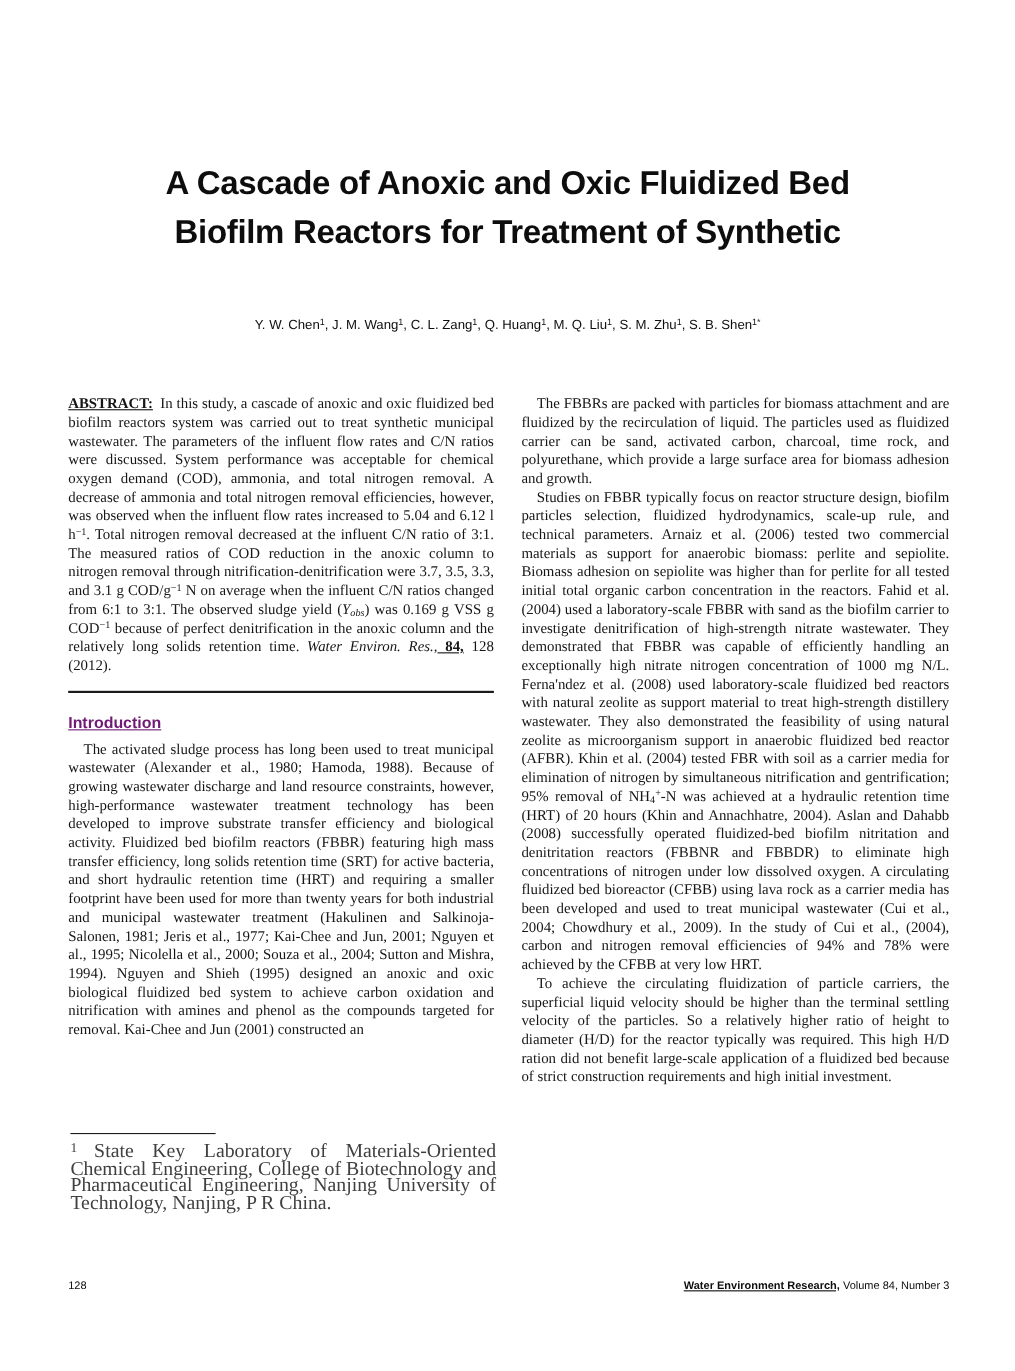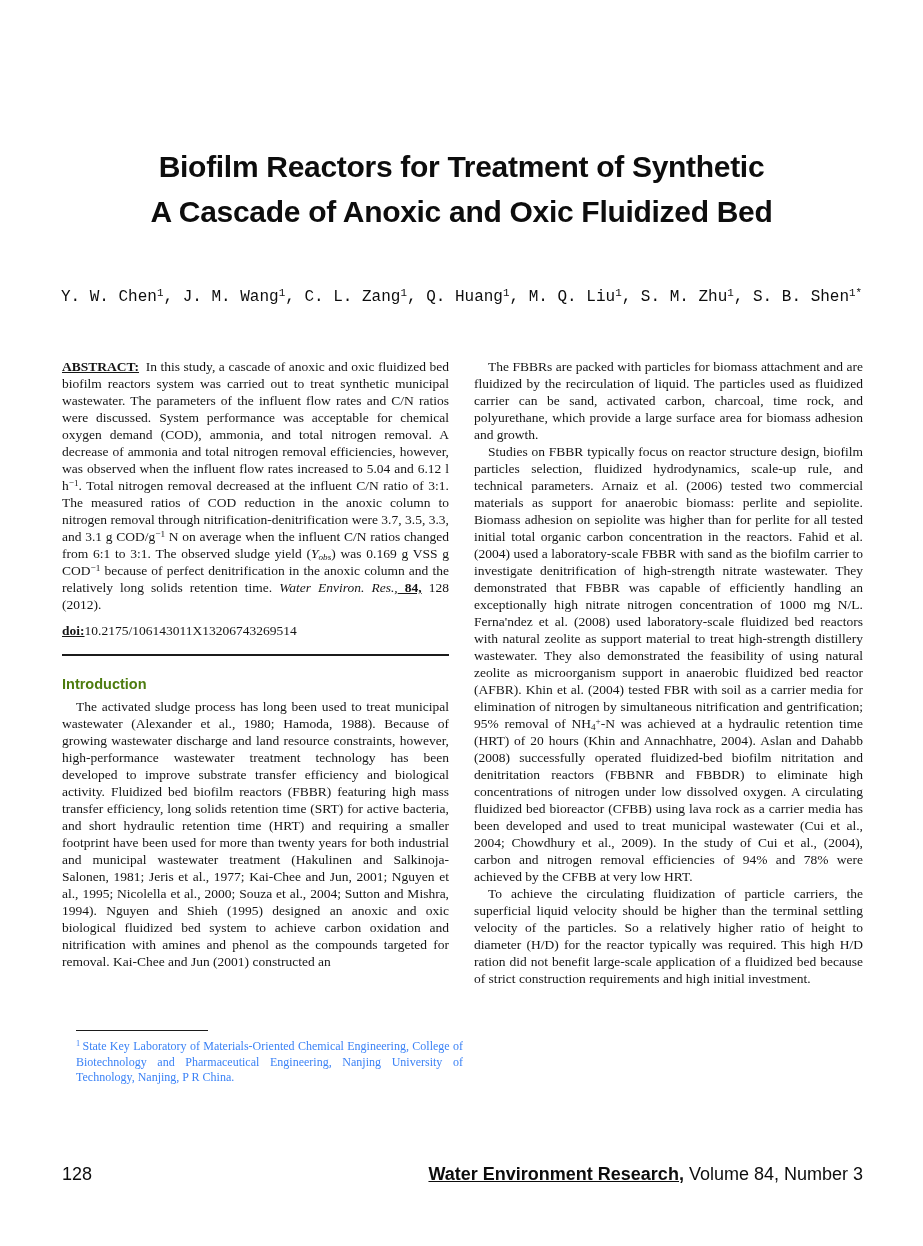--- a/index.html
+++ b/index.html
@@ -11,83 +11,82 @@
   .page{position:absolute;inset:0;background:#fff;overflow:hidden;}
 
   
   .title{
     position:absolute;top:144px;left:0;width:100%;
     text-align:center;font-family:"Liberation Sans",sans-serif;
     font-weight:bold;font-size:30px;line-height:45px;letter-spacing:-0.3px;color:#0d0d0d;
   }
   .authors{
     position:absolute;top:288px;left:0;width:100%;text-align:center;
-    font-family:Liberation Mono, monospace;font-size:16px;color:#0d0d0d;
+    font-family:Liberation Sans, sans-serif;font-size:12px;color:#0d0d0d;
   }
 
   
   .col{
     position:absolute;top:358px;width:387px;
     font-size:13.5px;line-height:17px;text-align:justify;color:#151515;
   }
   .col-left{left:62px;}
   .col-right{left:474px;width:389px;}
 
   .para{margin:0;}
   .para-gap{margin-top:9px;}
   .indent{text-indent:14px;}
 
   .divider{
     border:none;border-top:2px solid #1b1b1b;
     margin:15px 0 20px 0;height:0;
   }
   .section-heading{
     font-family:"Liberation Sans",sans-serif;font-weight:bold;
-    font-size:14.5px;color:#4d7c0f;margin:0 0 5px 0;text-align:left;
+    font-size:14.5px;color:#701a75;margin:0 0 5px 0;text-align:left;text-decoration:underline;
   }
 
   
   .footnotes{
-    position:absolute;top:1030px;left:76px;width:387px;
-    font-size:12px;line-height:15.6px;text-align:justify;color:#3b82f6;
+    position:absolute;top:1030px;left:64px;width:387px;
+    font-size:18px;line-height:15.6px;text-align:justify;color:#404040;
   }
   .footnote-rule{
     border:none;border-top:1.5px solid #1b1b1b;width:132px;
     margin:0 0 8px 0;height:0;
   }
   .footnote{margin:0 0 7px 0;}
 
   
   .footer{
     position:absolute;top:1164px;left:62px;width:801px;
-    font-family:"Liberation Sans",sans-serif;font-size:18px;color:#0d0d0d;
+    font-family:"Liberation Sans",sans-serif;font-size:10px;color:#0d0d0d;
     display:flex;justify-content:space-between;align-items:baseline;gap:36px;
   }
 
   
   .rb{font-weight:bold;text-decoration:underline;}
   .ri{font-style:italic;}
   .rsup{font-size:0.68em;position:relative;top:-0.45em;line-height:0;}
   .rsub{font-size:0.68em;position:relative;top:0.25em;line-height:0;}
 </style>
 </head>
 <body>
 
 <div class="page">
 
   <div class="title">
+    <div>A Cascade of Anoxic and Oxic Fluidized Bed</div>
     <div>Biofilm Reactors for Treatment of Synthetic</div>
-    <div>A Cascade of Anoxic and Oxic Fluidized Bed</div>
   </div>
 
   <div class="authors"><span>Y. W. Chen</span><span class="rsup">1</span><span>, J. M. Wang</span><span class="rsup">1</span><span>, C. L. Zang</span><span class="rsup">1</span><span>, Q. Huang</span><span class="rsup">1</span><span>, M. Q. Liu</span><span class="rsup">1</span><span>, S. M. Zhu</span><span class="rsup">1</span><span>, S. B. Shen</span><span class="rsup">1*</span></div>
 
   <div class="col col-left">
     <p class="para"><span class="rb">ABSTRACT:</span><span> In this study, a cascade of anoxic and oxic fluidized bed biofilm reactors system was carried out to treat synthetic municipal wastewater. The parameters of the influent flow rates and C/N ratios were discussed. System performance was acceptable for chemical oxygen demand (COD), ammonia, and total nitrogen removal. A decrease of ammonia and total nitrogen removal efficiencies, however, was observed when the influent flow rates increased to 5.04 and 6.12 l h</span><span class="rsup">−1</span><span>. Total nitrogen removal decreased at the influent C/N ratio of 3:1. The measured ratios of COD reduction in the anoxic column to nitrogen removal through nitrification-denitrification were 3.7, 3.5, 3.3, and 3.1 g COD/g</span><span class="rsup">−1</span><span> N on average when the influent C/N ratios changed from 6:1 to 3:1. The observed sludge yield (</span><span class="ri">Y</span><span class="ri rsub">obs</span><span>) was 0.169 g VSS g COD</span><span class="rsup">−1</span><span> because of perfect denitrification in the anoxic column and the relatively long solids retention time. </span><span class="ri">Water Environ. Res.,</span><span class="rb"> 84,</span><span> 128 (2012).</span></p>
-    <p class="para para-gap"><span class="rb">doi:</span><span>10.2175/106143011X13206743269514</span></p>
     <hr class="divider">
     <h2 class="section-heading">Introduction</h2>
     <p class="para indent"><span>The activated sludge process has long been used to treat municipal wastewater (Alexander et al., 1980; Hamoda, 1988). Because of growing wastewater discharge and land resource constraints, however, high-performance wastewater treatment technology has been developed to improve substrate transfer efficiency and biological activity. Fluidized bed biofilm reactors (FBBR) featuring high mass transfer efficiency, long solids retention time (SRT) for active bacteria, and short hydraulic retention time (HRT) and requiring a smaller footprint have been used for more than twenty years for both industrial and municipal wastewater treatment (Hakulinen and Salkinoja-Salonen, 1981; Jeris et al., 1977; Kai-Chee and Jun, 2001; Nguyen et al., 1995; Nicolella et al., 2000; Souza et al., 2004; Sutton and Mishra, 1994). Nguyen and Shieh (1995) designed an anoxic and oxic biological fluidized bed system to achieve carbon oxidation and nitrification with amines and phenol as the compounds targeted for removal. Kai-Chee and Jun (2001) constructed an</span></p>
   </div>
 
   <div class="col col-right">
     <p class="para indent"><span>The FBBRs are packed with particles for biomass attachment and are fluidized by the recirculation of liquid. The particles used as fluidized carrier can be sand, activated carbon, charcoal, time rock, and polyurethane, which provide a large surface area for biomass adhesion and growth.</span></p>
     <p class="para indent"><span>Studies on FBBR typically focus on reactor structure design, biofilm particles selection, fluidized hydrodynamics, scale-up rule, and technical parameters. Arnaiz et al. (2006) tested two commercial materials as support for anaerobic biomass: perlite and sepiolite. Biomass adhesion on sepiolite was higher than for perlite for all tested initial total organic carbon concentration in the reactors. Fahid et al. (2004) used a laboratory-scale FBBR with sand as the biofilm carrier to investigate denitrification of high-strength nitrate wastewater. They demonstrated that FBBR was capable of efficiently handling an exceptionally high nitrate nitrogen concentration of 1000 mg N/L. Ferna'ndez et al. (2008) used laboratory-scale fluidized bed reactors with natural zeolite as support material to treat high-strength distillery wastewater. They also demonstrated the feasibility of using natural zeolite as microorganism support in anaerobic fluidized bed reactor (AFBR). Khin et al. (2004) tested FBR with soil as a carrier media for elimination of nitrogen by simultaneous nitrification and gentrification; 95% removal of NH</span><span class="rsub">4</span><span class="rsup">+</span><span>-N was achieved at a hydraulic retention time (HRT) of 20 hours (Khin and Annachhatre, 2004). Aslan and Dahabb (2008) successfully operated fluidized-bed biofilm nitritation and denitritation reactors (FBBNR and FBBDR) to eliminate high concentrations of nitrogen under low dissolved oxygen. A circulating fluidized bed bioreactor (CFBB) using lava rock as a carrier media has been developed and used to treat municipal wastewater (Cui et al., 2004; Chowdhury et al., 2009). In the study of Cui et al., (2004), carbon and nitrogen removal efficiencies of 94% and 78% were achieved by the CFBB at very low HRT.</span></p>
     <p class="para indent"><span>To achieve the circulating fluidization of particle carriers, the superficial liquid velocity should be higher than the terminal settling velocity of the particles. So a relatively higher ratio of height to diameter (H/D) for the reactor typically was required. This high H/D ration did not benefit large-scale application of a fluidized bed because of strict construction requirements and high initial investment.</span></p>
   </div>

